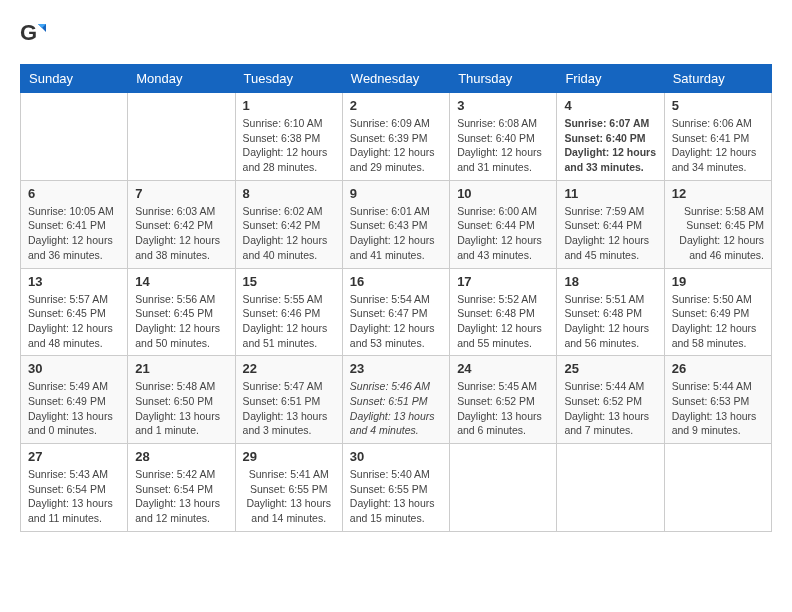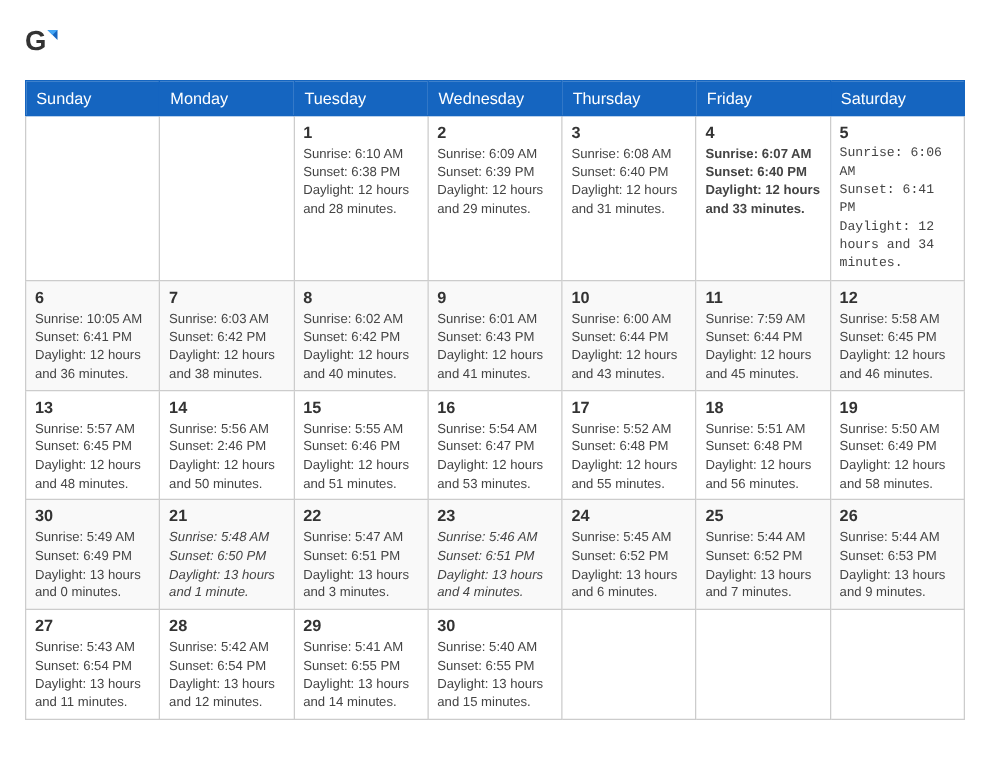--- a/index.html
+++ b/index.html
@@ -145,21 +145,21 @@
 Daylight: 12 hours and 31 minutes.</div>
         </td>
         <td>
           <span class="day-number">4</span>
           <div class="day-info" style="white-space: pre-line; font-weight: bold;">Sunrise: 6:07 AM
 Sunset: 6:40 PM
 Daylight: 12 hours and 33 minutes.</div>
         </td>
         <td>
           <span class="day-number">5</span>
-          <div class="day-info" style="white-space: pre-line; font-family: Liberation Mono, monospace;">Sunrise: 6:06 AM
+          <div class="day-info" style="white-space: pre-line;">Sunrise: 6:06 AM
 Sunset: 6:41 PM
 Daylight: 12 hours and 34 minutes.</div>
         </td>
       </tr>
       <tr>
         <td>
           <span class="day-number">6</span>
           <div class="day-info" style="white-space: pre-line;">Sunrise: 10:05 AM
 Sunset: 6:41 PM
 Daylight: 12 hours and 36 minutes.</div>
@@ -189,36 +189,36 @@
 Daylight: 12 hours and 43 minutes.</div>
         </td>
         <td>
           <span class="day-number">11</span>
           <div class="day-info" style="white-space: pre-line;">Sunrise: 7:59 AM
 Sunset: 6:44 PM
 Daylight: 12 hours and 45 minutes.</div>
         </td>
         <td>
           <span class="day-number">12</span>
-          <div class="day-info" style="white-space: pre-line;">Sunrise: 5:58 AM
+          <div class="day-info" style="white-space: pre-line; text-align: right;">Sunrise: 5:58 AM
 Sunset: 6:45 PM
 Daylight: 12 hours and 46 minutes.</div>
         </td>
       </tr>
       <tr>
         <td>
           <span class="day-number">13</span>
           <div class="day-info" style="white-space: pre-line;">Sunrise: 5:57 AM
 Sunset: 6:45 PM
 Daylight: 12 hours and 48 minutes.</div>
         </td>
         <td>
           <span class="day-number">14</span>
           <div class="day-info" style="white-space: pre-line;">Sunrise: 5:56 AM
-Sunset: 2:46 PM
+Sunset: 6:45 PM
 Daylight: 12 hours and 50 minutes.</div>
         </td>
         <td>
           <span class="day-number">15</span>
           <div class="day-info" style="white-space: pre-line;">Sunrise: 5:55 AM
 Sunset: 6:46 PM
 Daylight: 12 hours and 51 minutes.</div>
         </td>
         <td>
           <span class="day-number">16</span>
@@ -247,21 +247,21 @@
       </tr>
       <tr>
         <td>
           <span class="day-number">30</span>
           <div class="day-info" style="white-space: pre-line;">Sunrise: 5:49 AM
 Sunset: 6:49 PM
 Daylight: 13 hours and 0 minutes.</div>
         </td>
         <td>
           <span class="day-number">21</span>
-          <div class="day-info" style="white-space: pre-line; font-style: italic;">Sunrise: 5:48 AM
+          <div class="day-info" style="white-space: pre-line;">Sunrise: 5:48 AM
 Sunset: 6:50 PM
 Daylight: 13 hours and 1 minute.</div>
         </td>
         <td>
           <span class="day-number">22</span>
           <div class="day-info" style="white-space: pre-line;">Sunrise: 5:47 AM
 Sunset: 6:51 PM
 Daylight: 13 hours and 3 minutes.</div>
         </td>
         <td>
@@ -297,21 +297,21 @@
 Daylight: 13 hours and 11 minutes.</div>
         </td>
         <td>
           <span class="day-number">28</span>
           <div class="day-info" style="white-space: pre-line;">Sunrise: 5:42 AM
 Sunset: 6:54 PM
 Daylight: 13 hours and 12 minutes.</div>
         </td>
         <td>
           <span class="day-number">29</span>
-          <div class="day-info" style="white-space: pre-line;">Sunrise: 5:41 AM
+          <div class="day-info" style="white-space: pre-line; text-align: center;">Sunrise: 5:41 AM
 Sunset: 6:55 PM
 Daylight: 13 hours and 14 minutes.</div>
         </td>
         <td>
           <span class="day-number">30</span>
           <div class="day-info" style="white-space: pre-line;">Sunrise: 5:40 AM
 Sunset: 6:55 PM
 Daylight: 13 hours and 15 minutes.</div>
         </td>
         <td class="empty-cell"></td>

